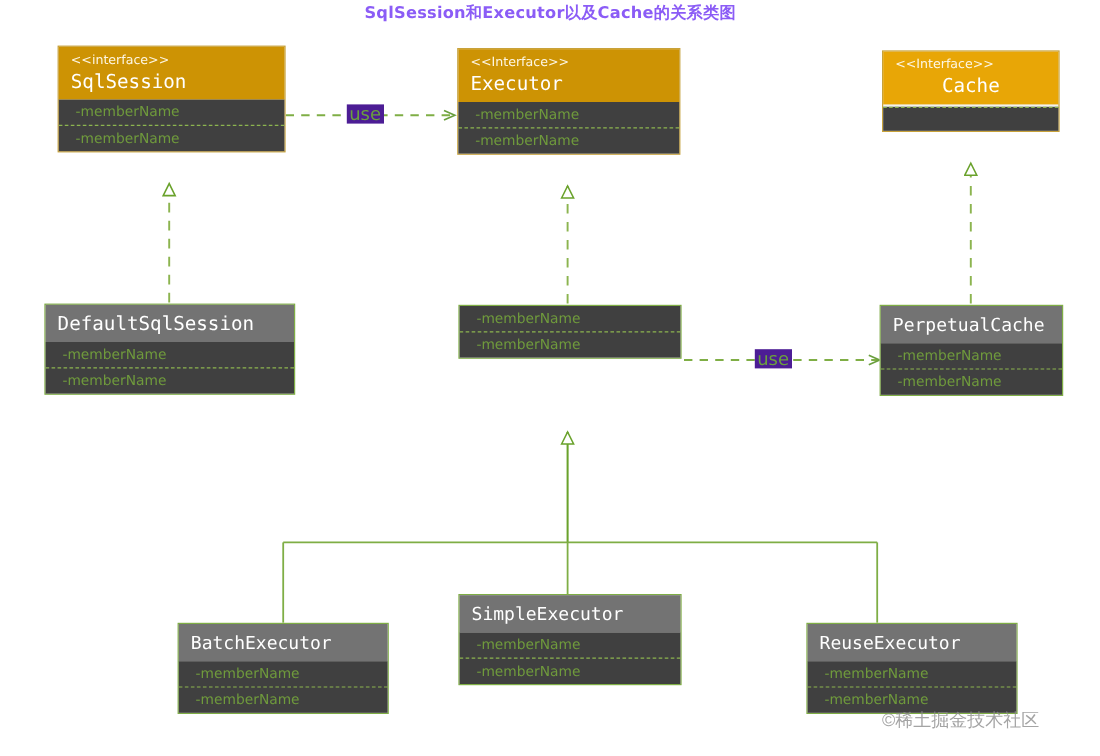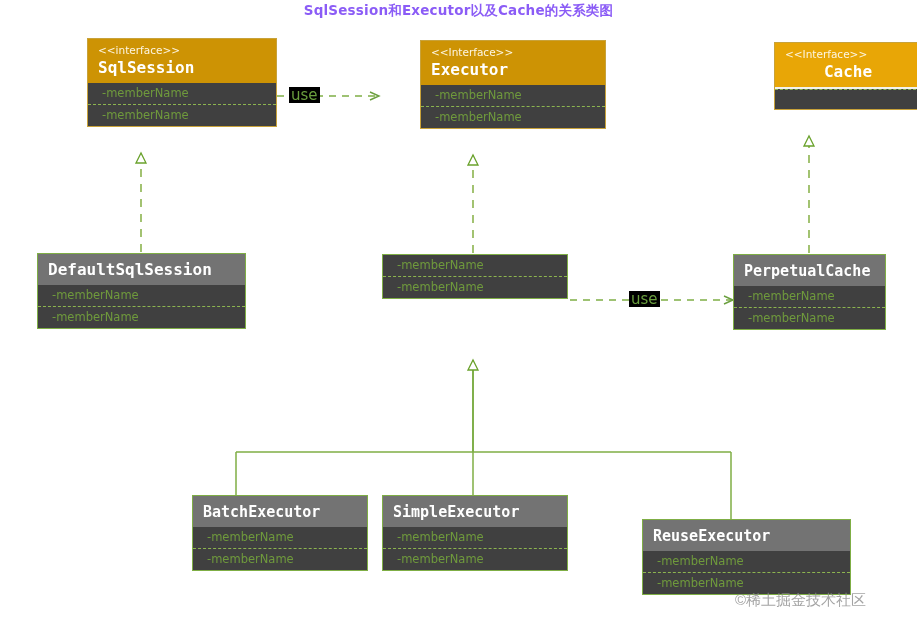--- a/index.html
+++ b/index.html
@@ -23,21 +23,21 @@
     font-size:13.5px;
     letter-spacing:0.2px;
     white-space:nowrap;
   }
 
   .uml-box{
     position:absolute;
     box-sizing:border-box;
     background:#f2f2ee;
   }
-  .uml-box.iface{border:1px solid #c8a23a;margin-left:39px;}
+  .uml-box.iface{border:1px solid #c8a23a;}
   .uml-box.cls{border:1px solid #7fae45;}
 
   .box-header{
     box-sizing:border-box;
     width:100%;
     color:#ffffff;
     padding:5px 10px 4px 10px;
   }
   .iface .box-header{background:#cd9304;}
   .iface.amber .box-header{background:#e8a606;}
@@ -50,21 +50,20 @@
     color:#fdf6e3;
     display:block;
   }
   .cls-name{
     display:block;
     font-family:"DejaVu Sans Mono","Liberation Mono",monospace;
     font-size:16px;
     line-height:22px;
     color:#ffffff;
     white-space:nowrap;
-    font-weight:bold;
   }
   .cls-name.small{font-size:15px;}
   .cls-name.centered{text-align:center;}
 
   .box-body{
     box-sizing:border-box;
     width:100%;
     background:#404040;
     padding:0;
   }
@@ -81,21 +80,21 @@
     height:19px;
     border-top:1px dashed #8cb44f;
     margin-top:2px;
   }
 
   .edge-label{
     position:absolute;
     font-family:"DejaVu Sans","Liberation Sans",sans-serif;
     font-size:15px;
     color:#6a9f3e;
-    background:#000000;
+    background:#4c1d95;
     padding:0 2px;
     line-height:16px;
     white-space:nowrap;
   }
 
   .watermark{
     position:absolute;
     font-family:Liberation Sans, sans-serif;
     font-size:15px;
     color:#8b8b8b;
@@ -204,41 +203,41 @@
   <div class="uml-box cls" style="left:733px;top:254px;width:153px;">
     <div class="box-header">
       <span class="cls-name small">PerpetualCache</span>
     </div>
     <div class="box-body">
       <div class="member">-memberName</div>
       <div class="member">-memberName</div>
     </div>
   </div>
 
-  <div class="uml-box cls" style="left:148px;top:495px;width:176px;margin-left:44px;">
+  <div class="uml-box cls" style="left:148px;top:519px;width:176px;">
     <div class="box-header">
       <span class="cls-name small">BatchExecutor</span>
     </div>
     <div class="box-body">
       <div class="member">-memberName</div>
       <div class="member">-memberName</div>
     </div>
   </div>
 
   <div class="uml-box cls" style="left:382px;top:495px;width:186px;">
     <div class="box-header">
       <span class="cls-name small">SimpleExecutor</span>
     </div>
     <div class="box-body">
       <div class="member">-memberName</div>
       <div class="member">-memberName</div>
     </div>
   </div>
 
-  <div class="uml-box cls" style="left:642px;top:519px;width:209px;">
+  <div class="uml-box cls" style="left:672px;top:519px;width:176px;">
     <div class="box-header">
       <span class="cls-name small">ReuseExecutor</span>
     </div>
     <div class="box-body">
       <div class="member">-memberName</div>
       <div class="member">-memberName</div>
     </div>
   </div>
 
   <div class="watermark" style="left:735px;top:591px;">©稀土掘金技术社区</div>

